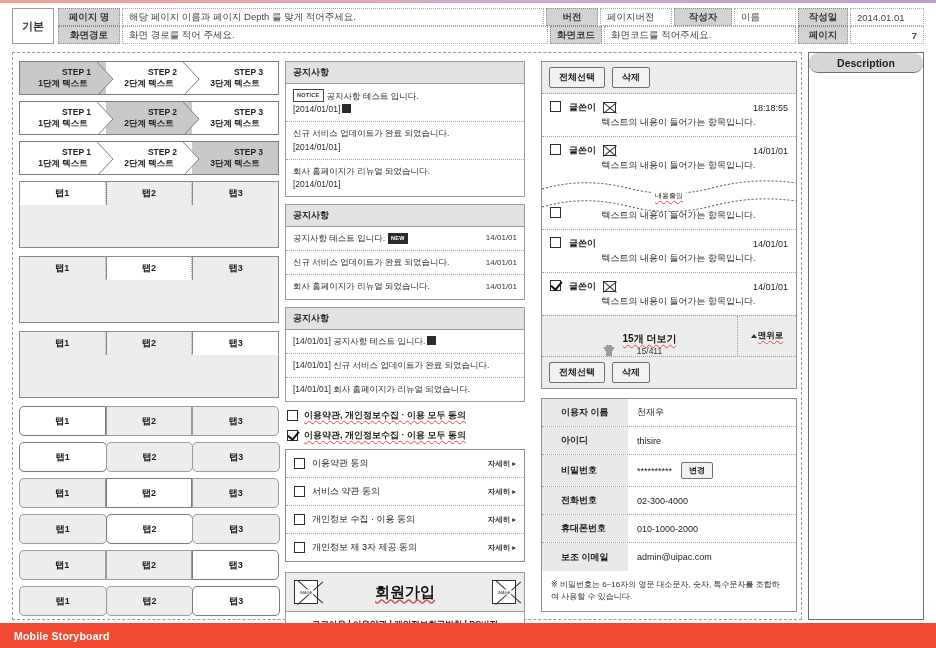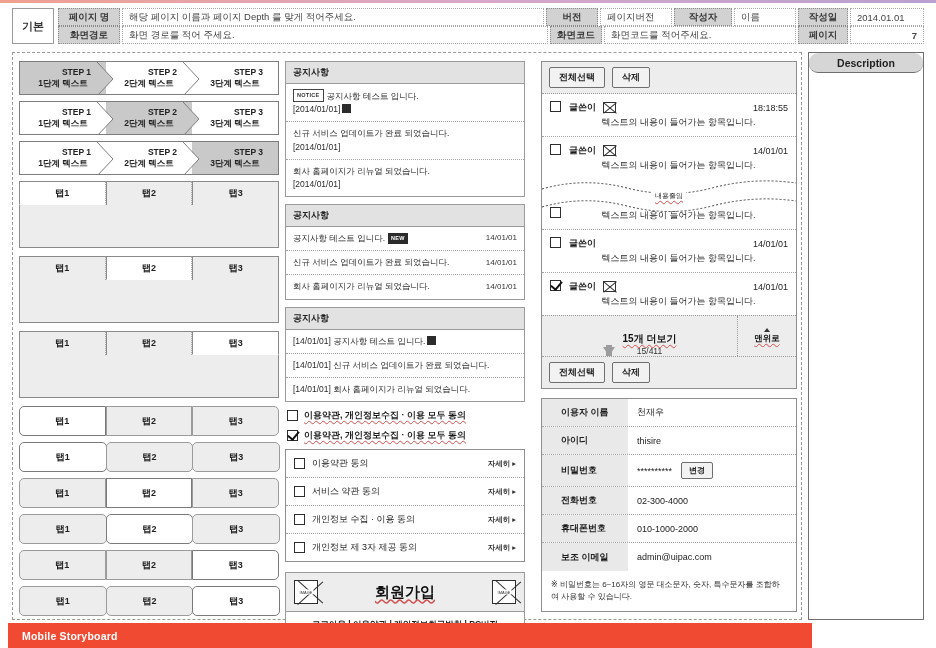--- a/index.html
+++ b/index.html
@@ -188,38 +188,38 @@
 
   .morebar { display:flex; border-top:1px dotted #9b9b9b; border-bottom:1px dotted #9b9b9b;
              background:#ededed; height:42px; }
   .more-left { flex:1; display:flex; align-items:flex-end; justify-content:center; gap:8px;
                border-right:1px dotted #9b9b9b; }
   .more-arrow { width:0; height:0; border-left:6px solid transparent; border-right:6px solid transparent;
                 border-top:9px solid #9c9c9c; position:relative; }
   .more-arrow::before { content:""; position:absolute; left:-3px; top:-11px; width:6px; height:11px; background:#9c9c9c; }
   .more-t1 { font-size:10px; font-weight:bold; color:#111; }
   .more-t2 { font-size:8.5px; color:#333; text-align:center; }
-  .more-right { width:58px; display:flex; flex-direction:column; align-items:center;
+  .more-right { width:58px; display:flex; flex-direction:row; align-items:center;
                 justify-content:center; gap:1px; font-size:8.5px; font-weight:bold; color:#111; }
   .up-caret { width:0; height:0; border-left:3px solid transparent; border-right:3px solid transparent;
               border-bottom:4px solid #333; }
 
   .infotable { border:1px solid #8e8e8e; background:#fff; margin-top:9px; }
   .irow { display:flex; border-bottom:1px dotted #a5a5a5; min-height:28px; align-items:center; }
   .irow:last-child { border-bottom:none; }
   .ilabel { width:86px; background:#e9e9e9; font-size:9px; font-weight:bold; color:#1c1c1c;
             padding:7px 19px; align-self:stretch; display:flex; align-items:center; }
   .ival { flex:1; font-size:9px; color:#222; padding:7px 9px; display:flex; align-items:center; gap:9px; }
   .chgbtn { border:1px solid #6f6f6f; background:#f2f2f2; font-size:8px; font-weight:bold;
             color:#1e1e1e; padding:2px 7px; border-radius:2px; }
   .note { padding:8px 9px; font-size:8px; color:#333; line-height:1.5; }
 
   
   .bottombar {
-    position:absolute; left:8px; bottom:0; width:804px; height:25px;
+    position:absolute; left:0; bottom:0; width:936px; height:25px;
     background:#f04b32; display:flex; align-items:center;
   }
   .bottombar .bt { color:#fff; font-size:10.5px; font-weight:bold; padding-left:14px; letter-spacing:0.2px; }
   .topline { position:absolute; left:0; top:0; width:936px; height:3px;
              background: linear-gradient(90deg,#f0a090,#d8a8c8,#b8a0d0); }
 </style>
 </head>
 <body>
 
 <div class="page">

